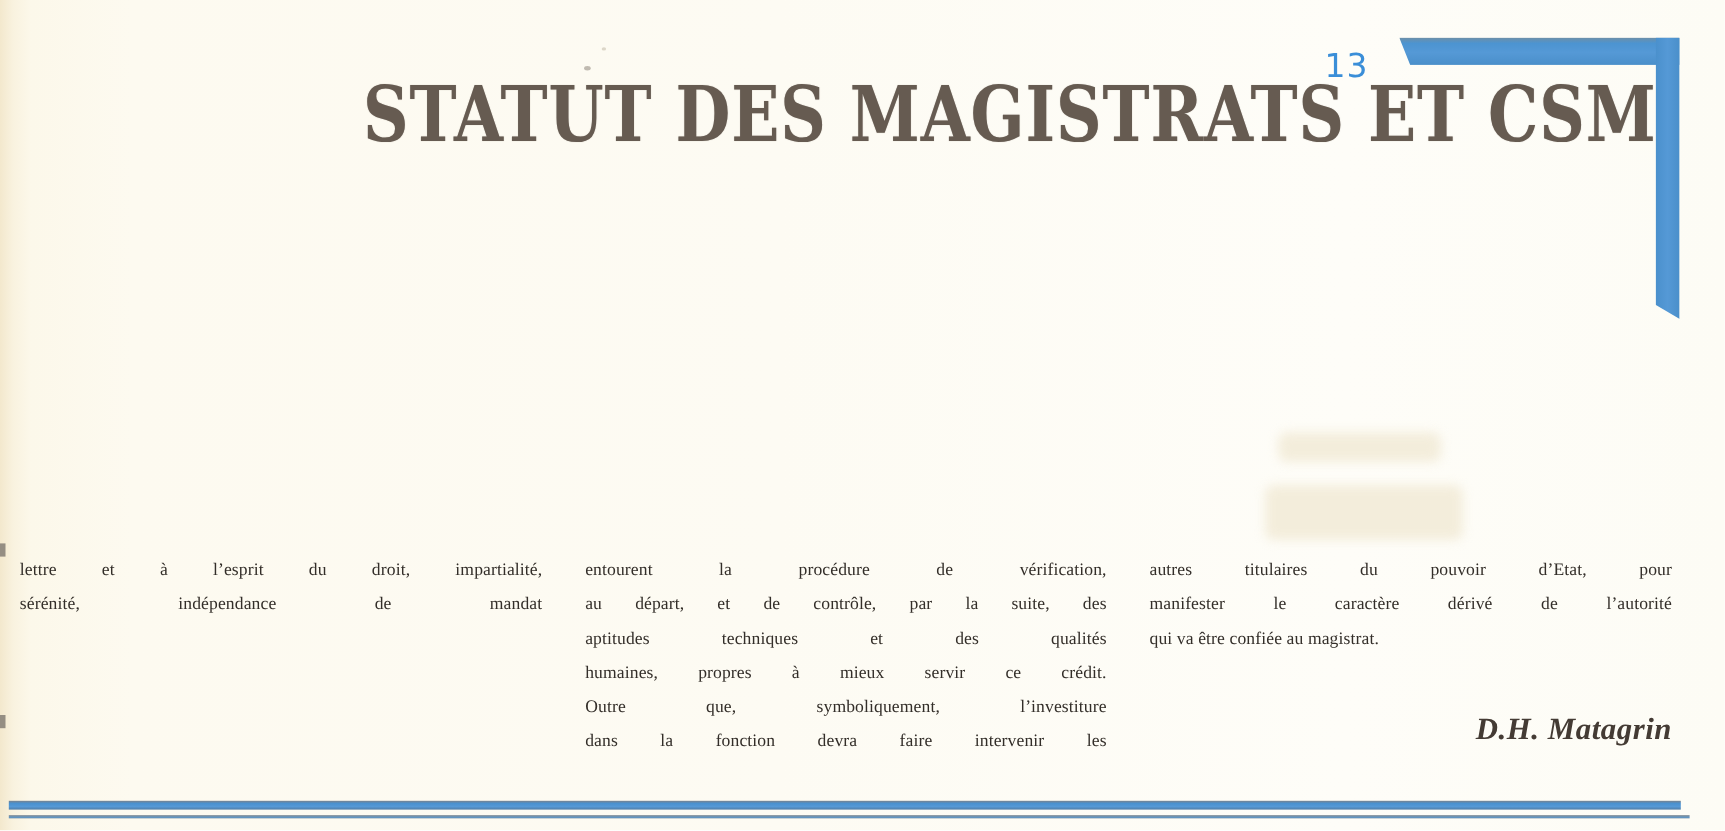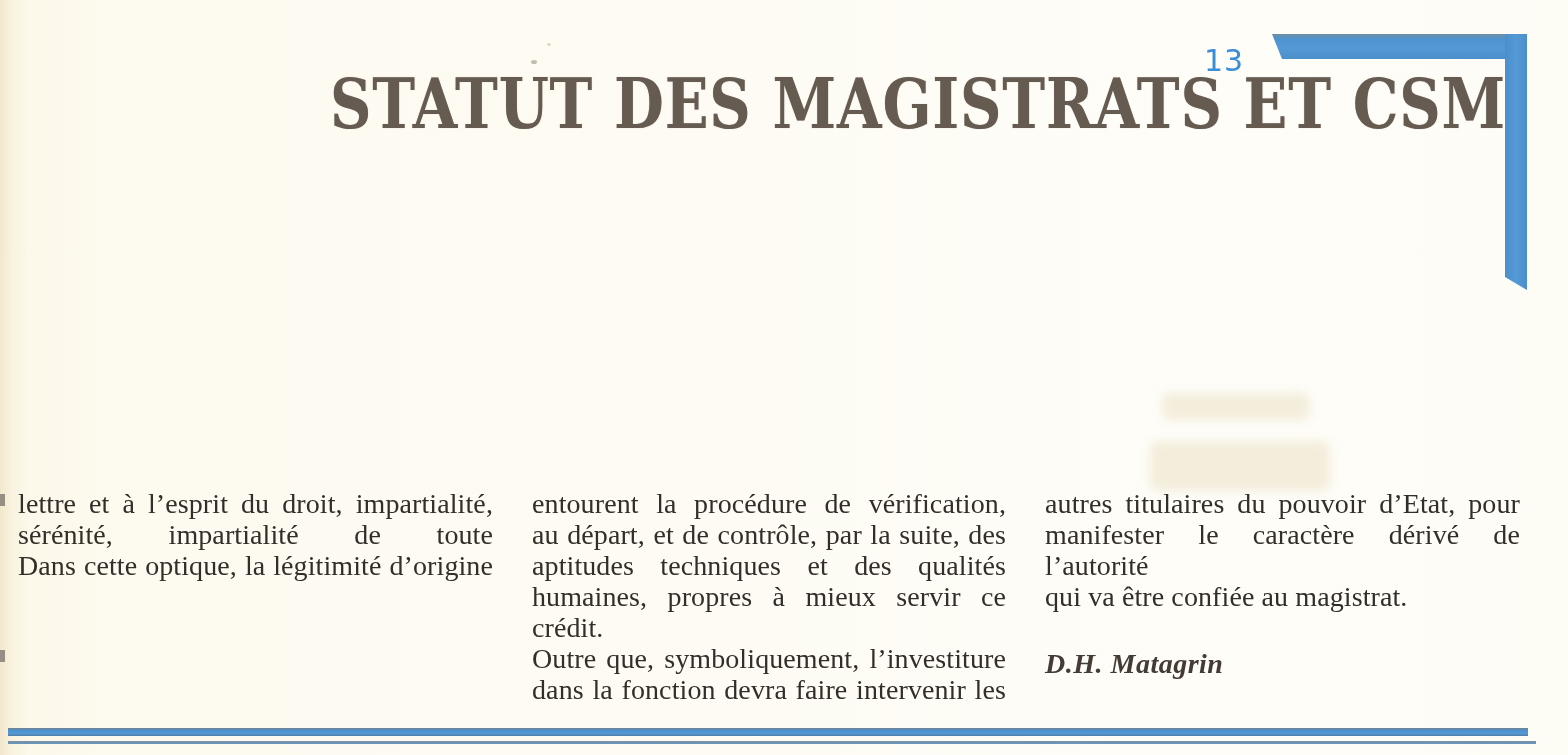--- a/index.html
+++ b/index.html
@@ -76,36 +76,37 @@
   .speck { position: absolute; border-radius: 50%; }
   .speck1 { left: 531px; top: 60px; width: 6px; height: 4px; background: #c0bab0; }
   .speck2 { left: 547px; top: 43px; width: 4px; height: 3px; background: #ddd7c9; }
   .edge-tick { position: absolute; left: 0; width: 5px; background: #958e83; filter: blur(.5px); }
   .tick1 { top: 494px; height: 12px; }
   .tick2 { top: 650px; height: 12px; }
 
   
   .col {
     position: absolute;
-    top: 488px;
-    font-size: 28px;
+    top: 503px;
+    font-size: 16px;
     line-height: 31px;
     color: #332e29;
     letter-spacing: .1px;
   }
   .col1 { left: 18px;   width: 475px; }
   .col2 { left: 532px;  width: 474px; }
   .col3 { left: 1045px; width: 475px; }
   .line { text-align: justify; text-align-last: justify; }
   .line.lastline { text-align-last: left; }
 
   .signature {
     position: absolute;
     left: 1045px; top: 648px;
     width: 475px;
+    text-align: right;
     font-family: "Liberation Serif", serif;
     font-weight: bold;
     font-style: italic;
     font-size: 28px;
     color: #443b34;
     letter-spacing: .5px;
   }
 
   
   .rule-thick {
@@ -136,22 +137,21 @@
   <div class="ghost ghost1"></div>
   <div class="ghost ghost2"></div>
 
   <div class="speck speck1"></div>
   <div class="speck speck2"></div>
   <div class="edge-tick tick1"></div>
   <div class="edge-tick tick2"></div>
 
   <div class="col col1">
       <div class="line">lettre et à l’esprit du droit, impartialité,</div>
-      <div class="line">sérénité, impartialité de toute</div>
-      <div class="line">Dans cette optique, la légitimité d’origine</div>
+      <div class="line">sérénité, indépendance de mandat</div>
     </div>
   <div class="col col3">
       <div class="line">autres titulaires du pouvoir d’Etat, pour</div>
       <div class="line">manifester le caractère dérivé de l’autorité</div>
       <div class="line lastline">qui va être confiée au magistrat.</div>
     </div>
   <div class="col col2">
       <div class="line">entourent la procédure de vérification,</div>
       <div class="line">au départ, et de contrôle, par la suite, des</div>
       <div class="line">aptitudes techniques et des qualités</div>

